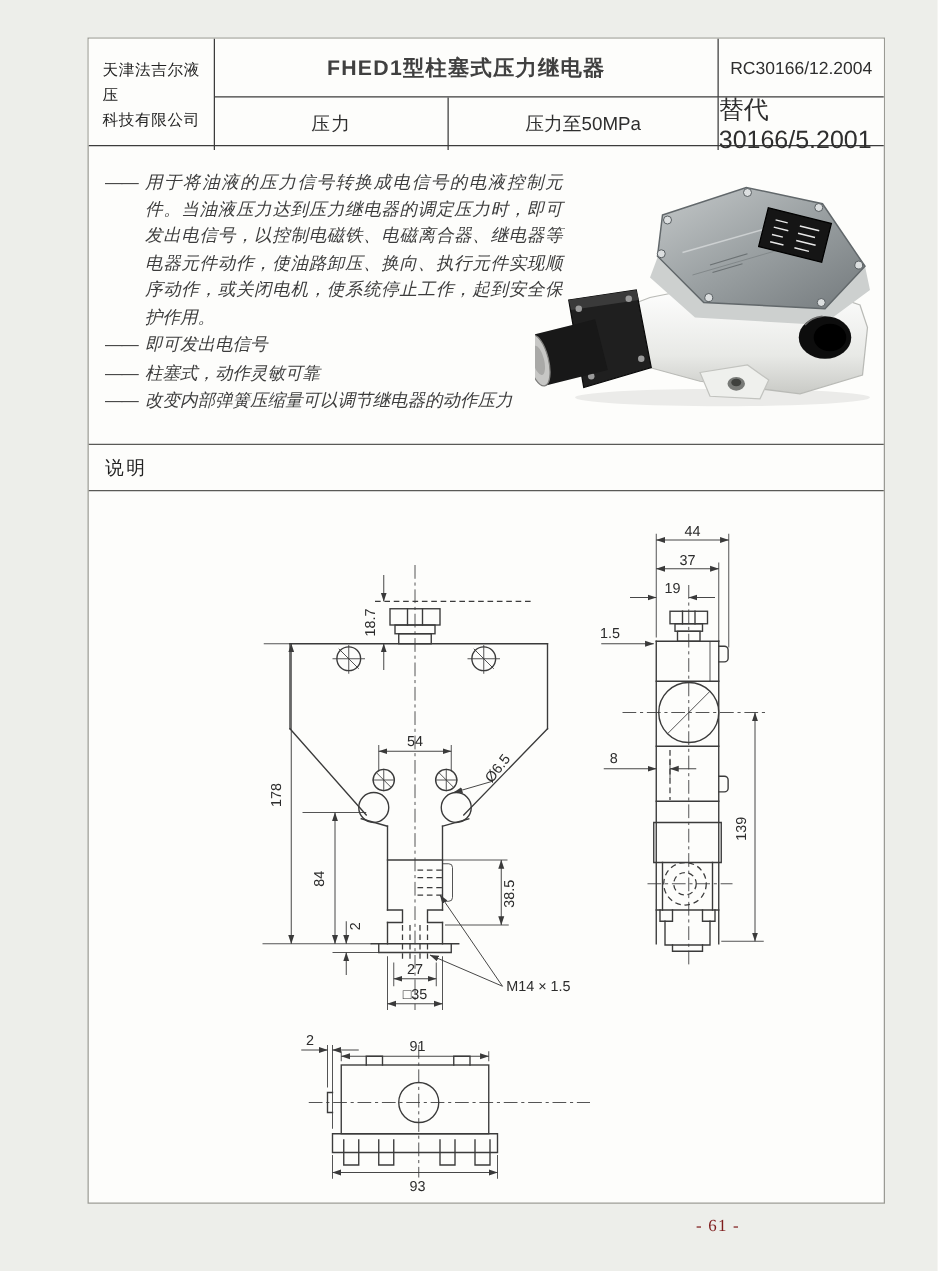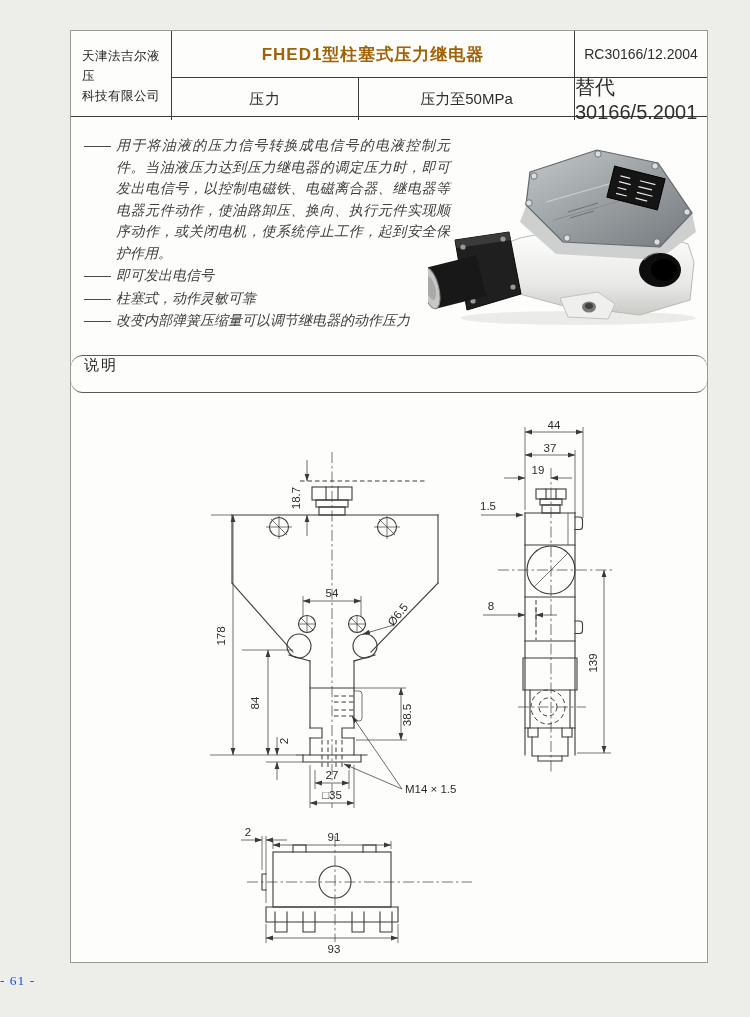--- a/index.html
+++ b/index.html
@@ -9,53 +9,53 @@
   .sheet { position:absolute; left:70px; top:30px; width:638px; height:933px;
            background:#fdfdfb; border:1px solid #9a9a94; }
 
   
   .hdr { position:absolute; left:0; top:0; width:636px; height:86px;
          display:grid; grid-template-columns:101px 187px 216px 132px;
          grid-template-rows:47px 42px; border-bottom:1px solid #3c3c3c; background:#fdfdfb; }
   .hdr .cell { border-right:1px solid #3c3c3c; display:flex; align-items:center; justify-content:center; }
   .cell.company { grid-row:1 / span 2; grid-column:1; flex-direction:column; align-items:flex-start;
                   padding-left:11px; font-size:12.5px; line-height:20px; letter-spacing:0.5px; color:#222; }
-  .cell.title   { grid-row:1; grid-column:2 / span 2; font-size:17px; font-weight:600; letter-spacing:1px; color:#a16207;
+  .cell.title   { grid-row:1; grid-column:2 / span 2; font-size:17px; font-weight:600; letter-spacing:1px; color:#404040;
                   border-bottom:1px solid #3c3c3c; }
   .cell.doc     { grid-row:1; grid-column:4; border-right:none; border-bottom:1px solid #3c3c3c; font-size:14px; }
   .cell.cat     { grid-row:2; grid-column:2; font-size:15px; letter-spacing:1px; }
   .cell.range   { grid-row:2; grid-column:3; font-size:15px; }
   .cell.sup     { grid-row:2; grid-column:4; border-right:none; font-size:20px; }
 
   
   .features { position:absolute; left:13px; top:104px; width:374px; }
   .feat { display:flex; font-size:14px; line-height:21.5px; color:#3c3c3c; margin-bottom:1px; }
   .feat .dash { flex:0 0 32px; letter-spacing:-1px; color:#4a4a4a; }
   .feat p { width:334px; text-align:justify;font-style:italic; }
   .feat.single p { white-space:nowrap; text-align:left; }
 
   
   .secrow { position:absolute; left:0; top:324px; width:636px; height:38px;
             border-top:1px solid #5a5a56; border-bottom:1px solid #5a5a56;
-            display:flex; padding-left:13px; font-size:15px; color:#222; letter-spacing:2px;border-radius:12px; }
+            display:flex; align-items:center; padding-left:13px; font-size:15px; color:#222; letter-spacing:2px; }
 
   
   svg.photo   { position:absolute; left:357px; top:109px; width:282px; height:186px; }
   svg.drawing { position:absolute; left:0; top:361px; width:636px; height:569px; }
 
   .ln  { stroke:#3b3b3b; stroke-width:1.1; fill:none; stroke-linecap:square; }
   .tn  { stroke:#3b3b3b; stroke-width:0.7; fill:none; }
   .cl  { stroke:#3b3b3b; stroke-width:0.7; fill:none; stroke-dasharray:11 3 2.5 3; }
   .hid { stroke:#3b3b3b; stroke-width:1; fill:none; stroke-dasharray:4.5 3; }
   .dim, .a1 { stroke:#3b3b3b; stroke-width:0.75; fill:none; }
   text.dt { font:11.5px "Liberation Sans",sans-serif; fill:#2c2c2c; text-anchor:middle; }
   text.dts { text-anchor:start; }
 
-  .pagenum { position:absolute; left:0; top:973px; width:592px; text-align:left;
-             font-family:"Liberation Serif",serif; font-size:13.5px; color:#1d4ed8; letter-spacing:1px; }
+  .pagenum { position:absolute; left:0; top:973px; width:592px; text-align:right;
+             font-family:"Liberation Serif",serif; font-size:13.5px; color:#7f1d1d; letter-spacing:1px; }
 </style>
 </head>
 <body>
 
 <div class="sheet">
 
   <div class="hdr">
     <div class="cell company">
       <div>天津法吉尔液压</div>
       <div>科技有限公司</div>

